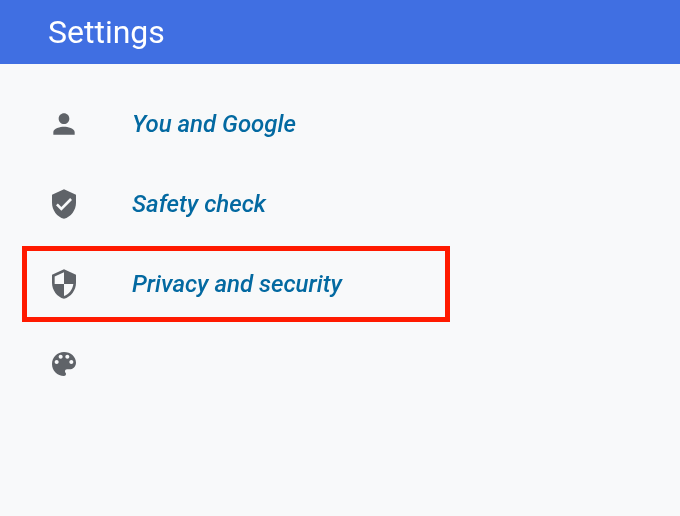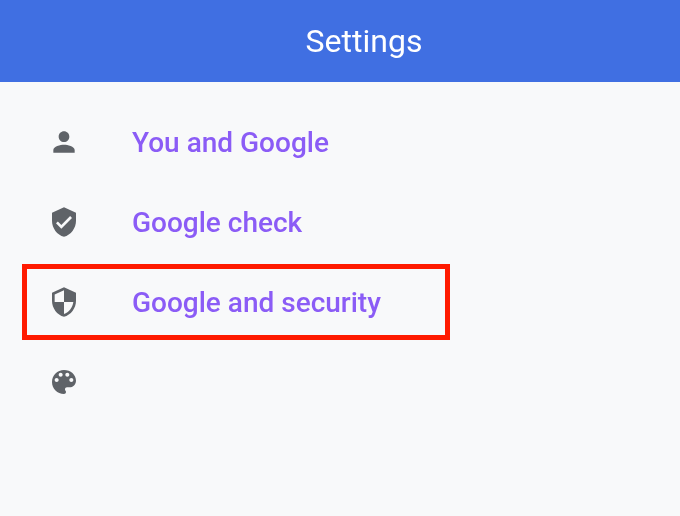--- a/index.html
+++ b/index.html
@@ -9,25 +9,24 @@
     }
     body {
       font-family: Roboto, Arial, sans-serif;
       width: 680px;
       height: 516px;
       overflow: hidden;
       background: #f8f9fa;
     }
     .header {
       background: #406fe2;
-      height: 82px;
+      height: 64px;
       display: flex;
       align-items: center;
       padding-left: 48px;
-      justify-content: center;
     }
     .header-title {
       color: #ffffff;
       font-size: 32px;
       font-weight: 400;
     }
     .menu {
       padding-top: 20px;
     }
     .menu-item {
@@ -55,23 +54,24 @@
       align-items: center;
       justify-content: center;
       margin-right: 52px;
     }
     .icon svg {
       width: 32px;
       height: 32px;
       fill: #5f6368;
     }
     .label {
-      font-size: 28px;
-      color: #8b5cf6;
+      font-size: 24px;
+      color: #0369a1;
       font-weight: 500;
+      font-style: italic;
     }
   </style>
 </head>
 <body>
 
 <div class="header">
   <span class="header-title">Settings</span>
 </div>
 
 <div class="menu">
@@ -85,30 +85,30 @@
     <span class="label">You and Google</span>
   </div>
 
 
   <div class="menu-item">
     <span class="icon">
       <svg viewBox="0 0 24 24">
           <path d="M12 1L3 5v6c0 5.55 3.84 10.74 9 12 5.16-1.26 9-6.45 9-12V5l-9-4zm-2 16l-4-4 1.41-1.41L10 14.17l6.59-6.59L18 9l-8 8z"></path>
         </svg>
     </span>
-    <span class="label">Google check</span>
+    <span class="label">Safety check</span>
   </div>
 
   <div class="menu-item highlighted">
     <span class="icon">
       <svg viewBox="0 0 24 24">
           <path d="M12 1L3 5v6c0 5.55 3.84 10.74 9 12 5.16-1.26 9-6.45 9-12V5l-9-4zm0 10.99h7c-.53 4.12-3.28 7.79-7 8.94V12H5V6.3l7-3.11v8.8z"></path>
         </svg>
     </span>
-    <span class="label">Google and security</span>
+    <span class="label">Privacy and security</span>
   </div>
 
   <div class="menu-item">
     <span class="icon">
       <svg viewBox="0 0 24 24">
           <path d="M12 3c-4.97 0-9 4.03-9 9s4.03 9 9 9c.83 0 1.5-.67 1.5-1.5 0-.39-.15-.74-.39-1.01-.23-.26-.38-.61-.38-.99 0-.83.67-1.5 1.5-1.5H16c2.76 0 5-2.24 5-5 0-4.42-4.03-8-9-8zm-5.5 9c-.83 0-1.5-.67-1.5-1.5S5.67 9 6.5 9 8 9.67 8 10.5 7.33 12 6.5 12zm3-4C8.67 8 8 7.33 8 6.5S8.67 5 9.5 5s1.5.67 1.5 1.5S10.33 8 9.5 8zm5 0c-.83 0-1.5-.67-1.5-1.5S13.67 5 14.5 5s1.5.67 1.5 1.5S15.33 8 14.5 8zm3 4c-.83 0-1.5-.67-1.5-1.5S16.67 9 17.5 9s1.5.67 1.5 1.5-.67 1.5-1.5 1.5z"></path>
         </svg>
     </span>
   </div>
 

